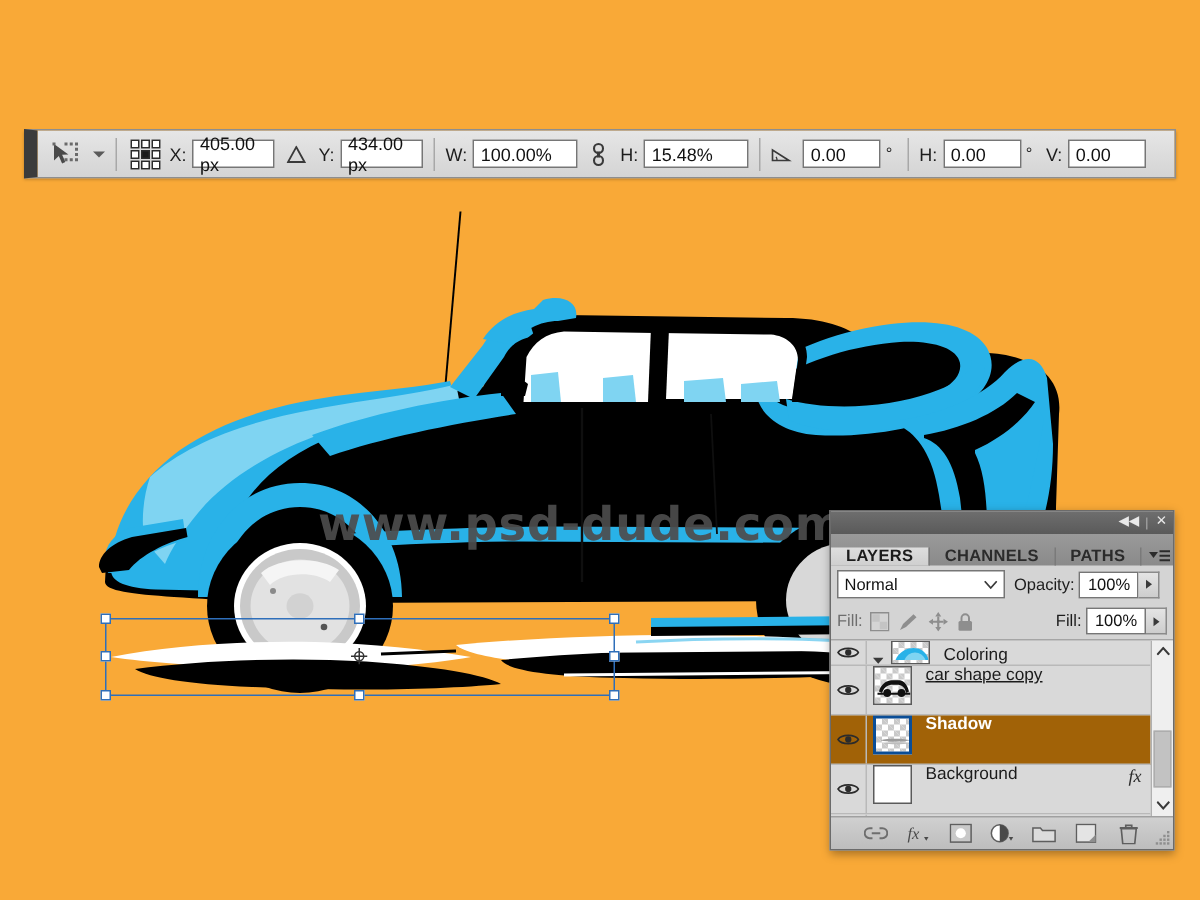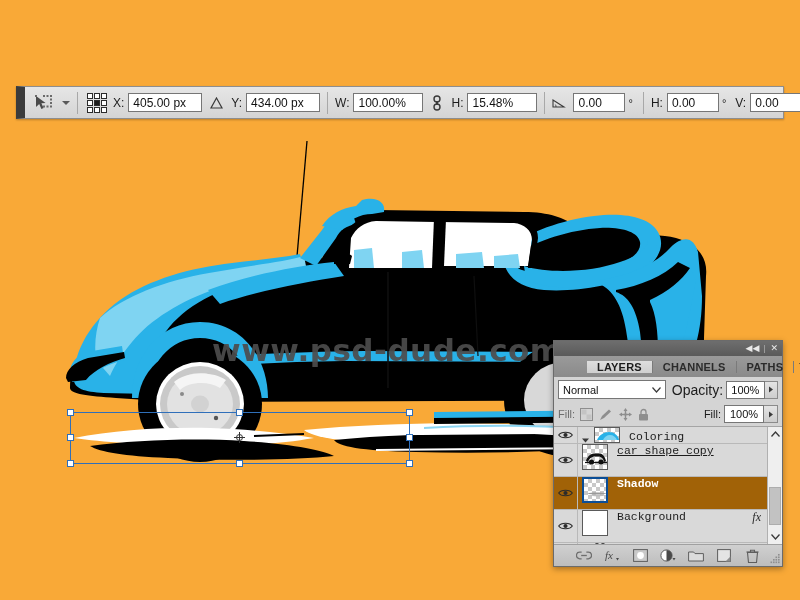--- a/index.html
+++ b/index.html
@@ -127,21 +127,21 @@
     background: #ffffff;
     border: 1px solid #767676;
     font-size: 12px;
     color: #111;
     padding: 0 4px;
     display: flex;
     align-items: center;
     flex: none;
     font-family: "Liberation Sans", sans-serif;
   }
-  .f-xy { width: 74px; }
+  .f-xy { width: 55px; }
   .f-w  { width: 70px; }
   .f-h  { width: 70px; text-align: right; }
   .f-ang{ width: 52px; }
   .deg { font-size: 11px; color: #1c1c1c; margin: 0 3px 0 3px; flex:none; }
   .ob-icon { flex: none; display:flex; align-items:center; justify-content:center; }
 
   
   #layers-panel {
     position: absolute;
     left: 553px; top: 340px;
@@ -168,24 +168,23 @@
     line-height: 9px;
     font-family: "DejaVu Sans", sans-serif;
     cursor: pointer;
   }
   .tb-div { width:1px; height:8px; background:#9a9a9a; }
 
   #panel-tabs {
     height: 21px;
     background: linear-gradient(#9a9a9a, #8a8a8a);
     display: flex;
-    align-items: center;
+    align-items: flex-end;
     flex: none;
     position: relative;
-    padding-left: 33px;
   }
   .ptab {
     display: flex; align-items: center;
     padding: 0 10px;
     font-size: 11px;
     font-weight: bold;
     color: #2b2b2b;
     border-right: 1px solid #7a7a7a;
     letter-spacing: .2px;
   }
@@ -211,21 +210,21 @@
     background: #fff;
     border: 1px solid #767676;
     font-size: 11px;
     color: #111;
     display: flex;
     align-items: center;
     padding: 0 4px;
     justify-content: space-between;
   }
   .opa-label {
-    font-size: 14px; color: #1c1c1c;
+    font-size: 11px; color: #1c1c1c;
     margin-left: 6px; font-weight: normal;
   }
   .num-box {
     width: 40px; height: 18px;
     background: #fff;
     border: 1px solid #767676;
     font-size: 11px; color: #111;
     display: flex; align-items: center; justify-content: center;
     margin-left: 3px;
   }
@@ -280,21 +279,21 @@
     background-position: 0 0, 4px 4px;
     position: relative;
     overflow: hidden;
   }
   .thumb.white { background-image: none; background-color: #fff; }
   .thumb.sel-outline { border: 2px solid #0a4d96; }
   .layer-name {
     font-size: 11.5px;
     color: #1c1c1c;
     margin-left: 9px;
-    font-family: Liberation Mono, monospace;
+    font-family: Liberation Sans, sans-serif;
     white-space: nowrap;
   }
   .layer-row.selected .layer-name { color: #fff; font-weight: bold; }
   .layer-fx {
     margin-left: auto;
     margin-right: 6px;
     font-size: 12px;
     font-style: italic;
     color: #2b2b2b;
     font-family: "Liberation Serif", serif;

